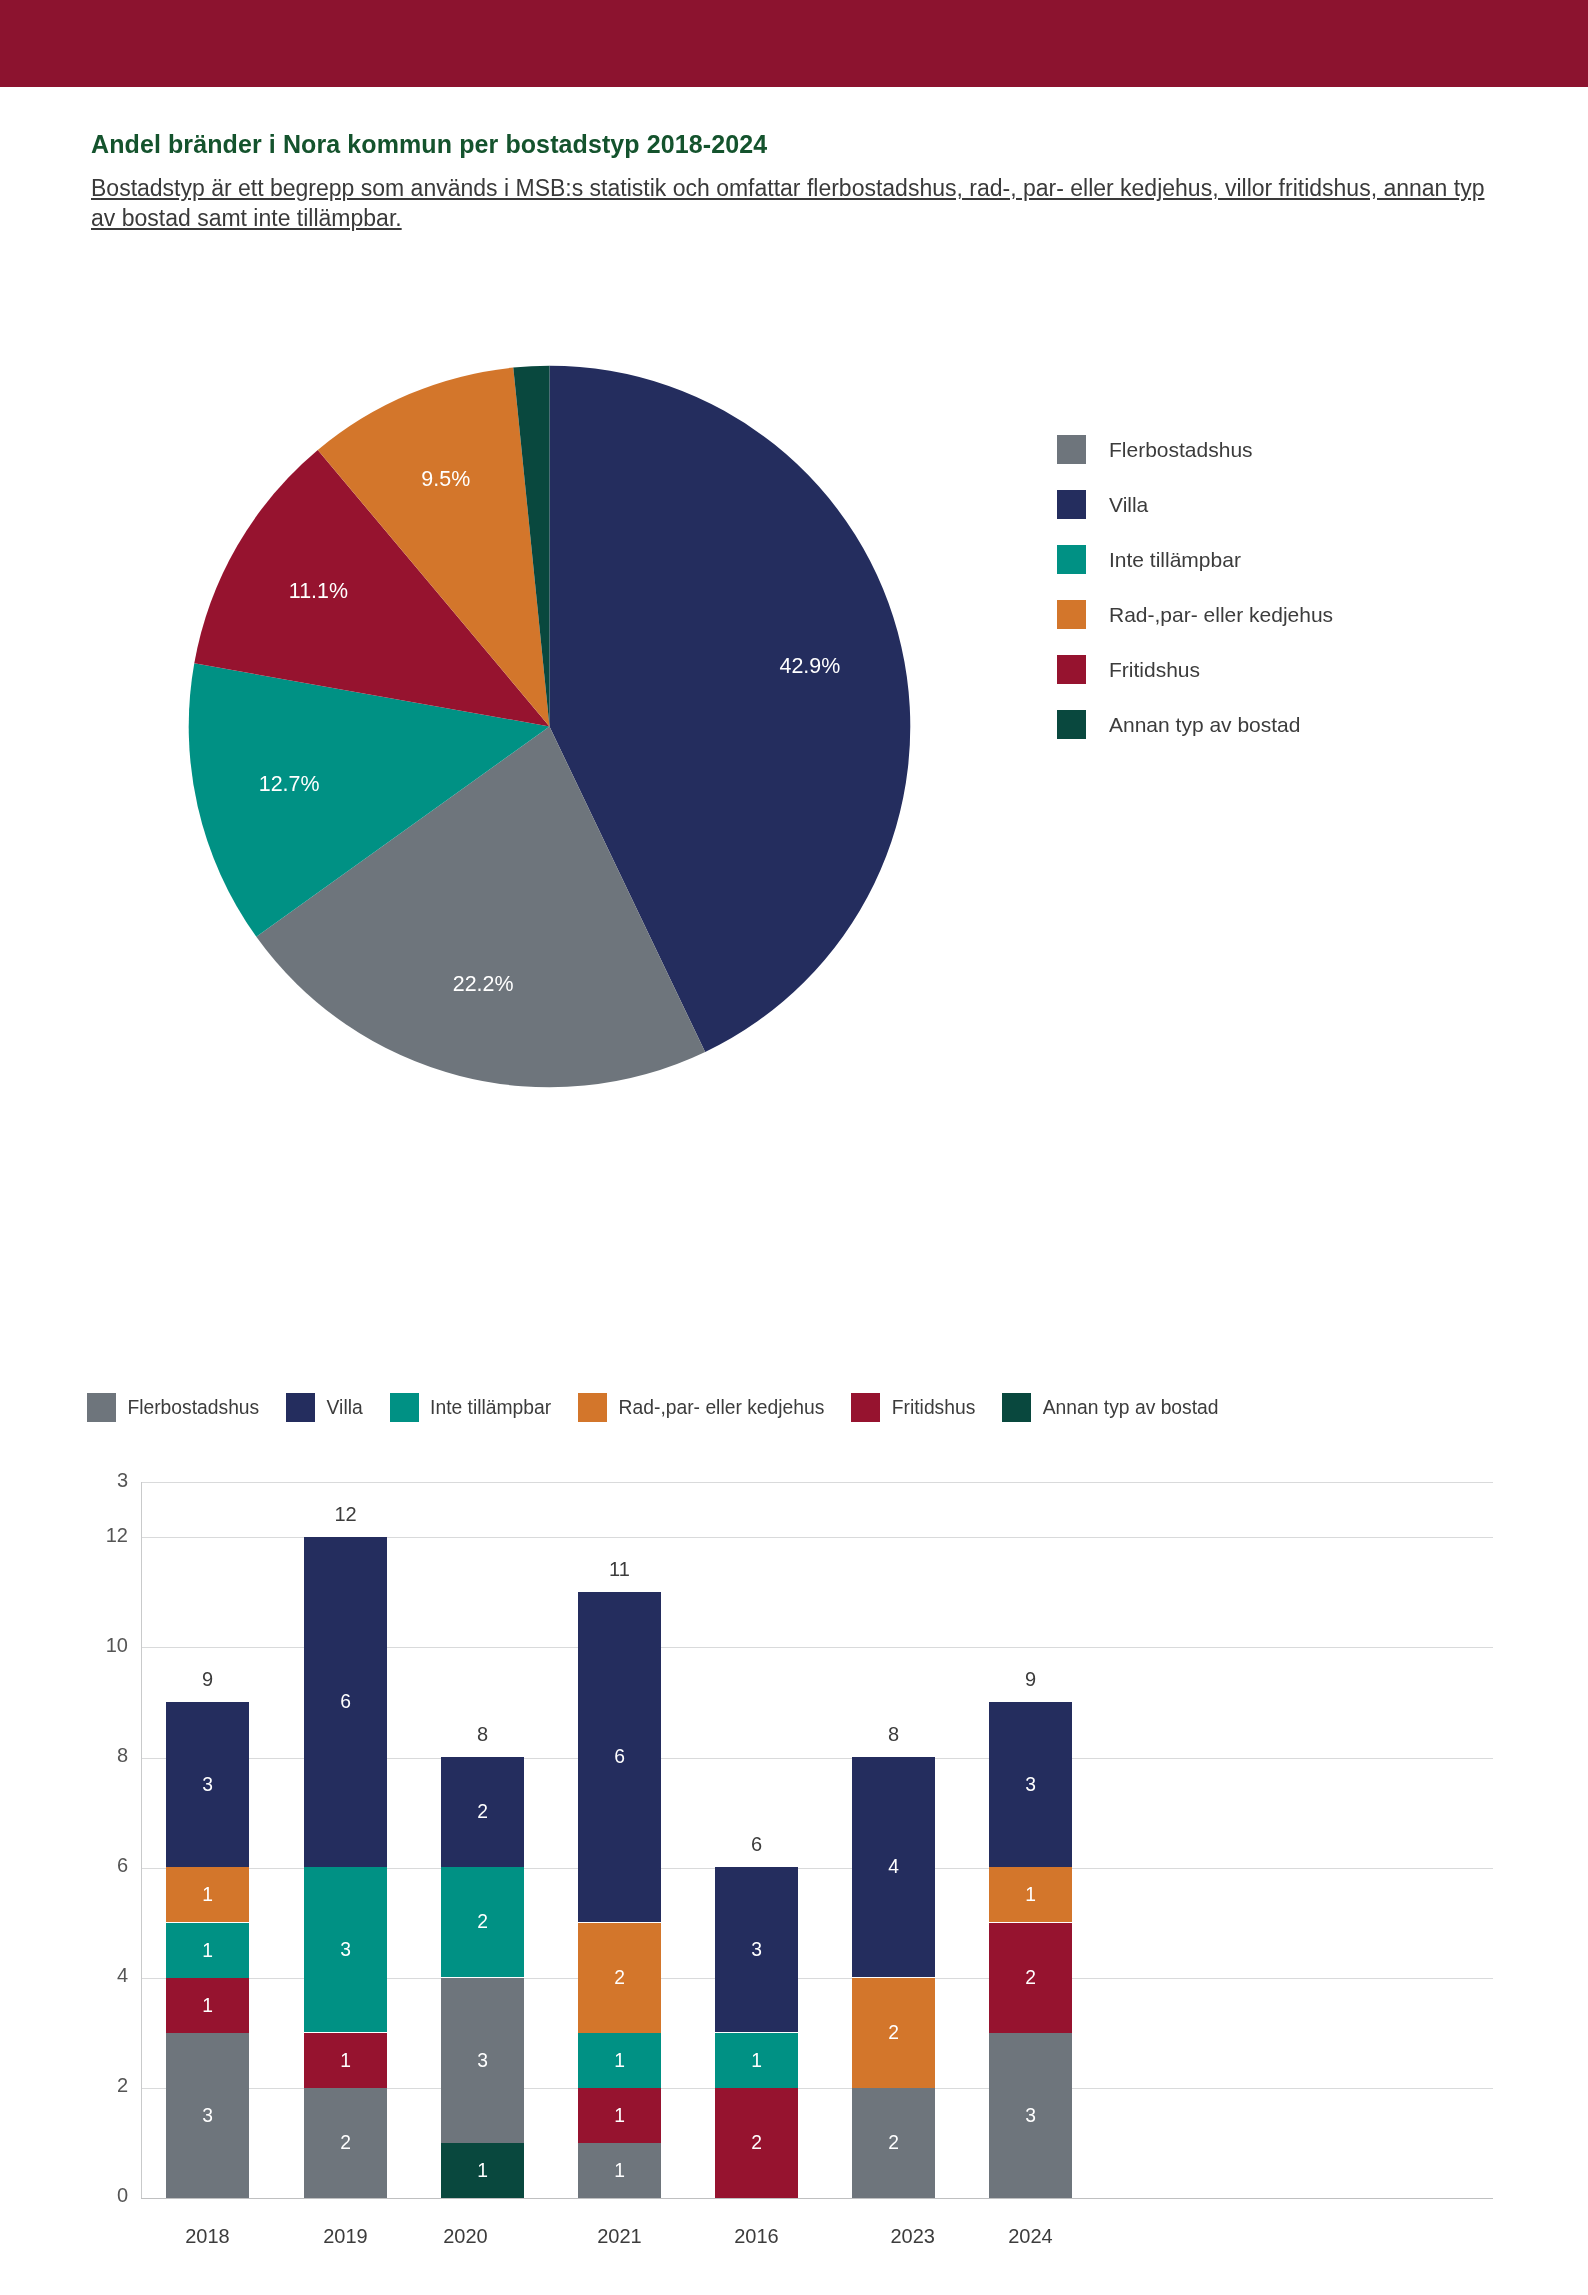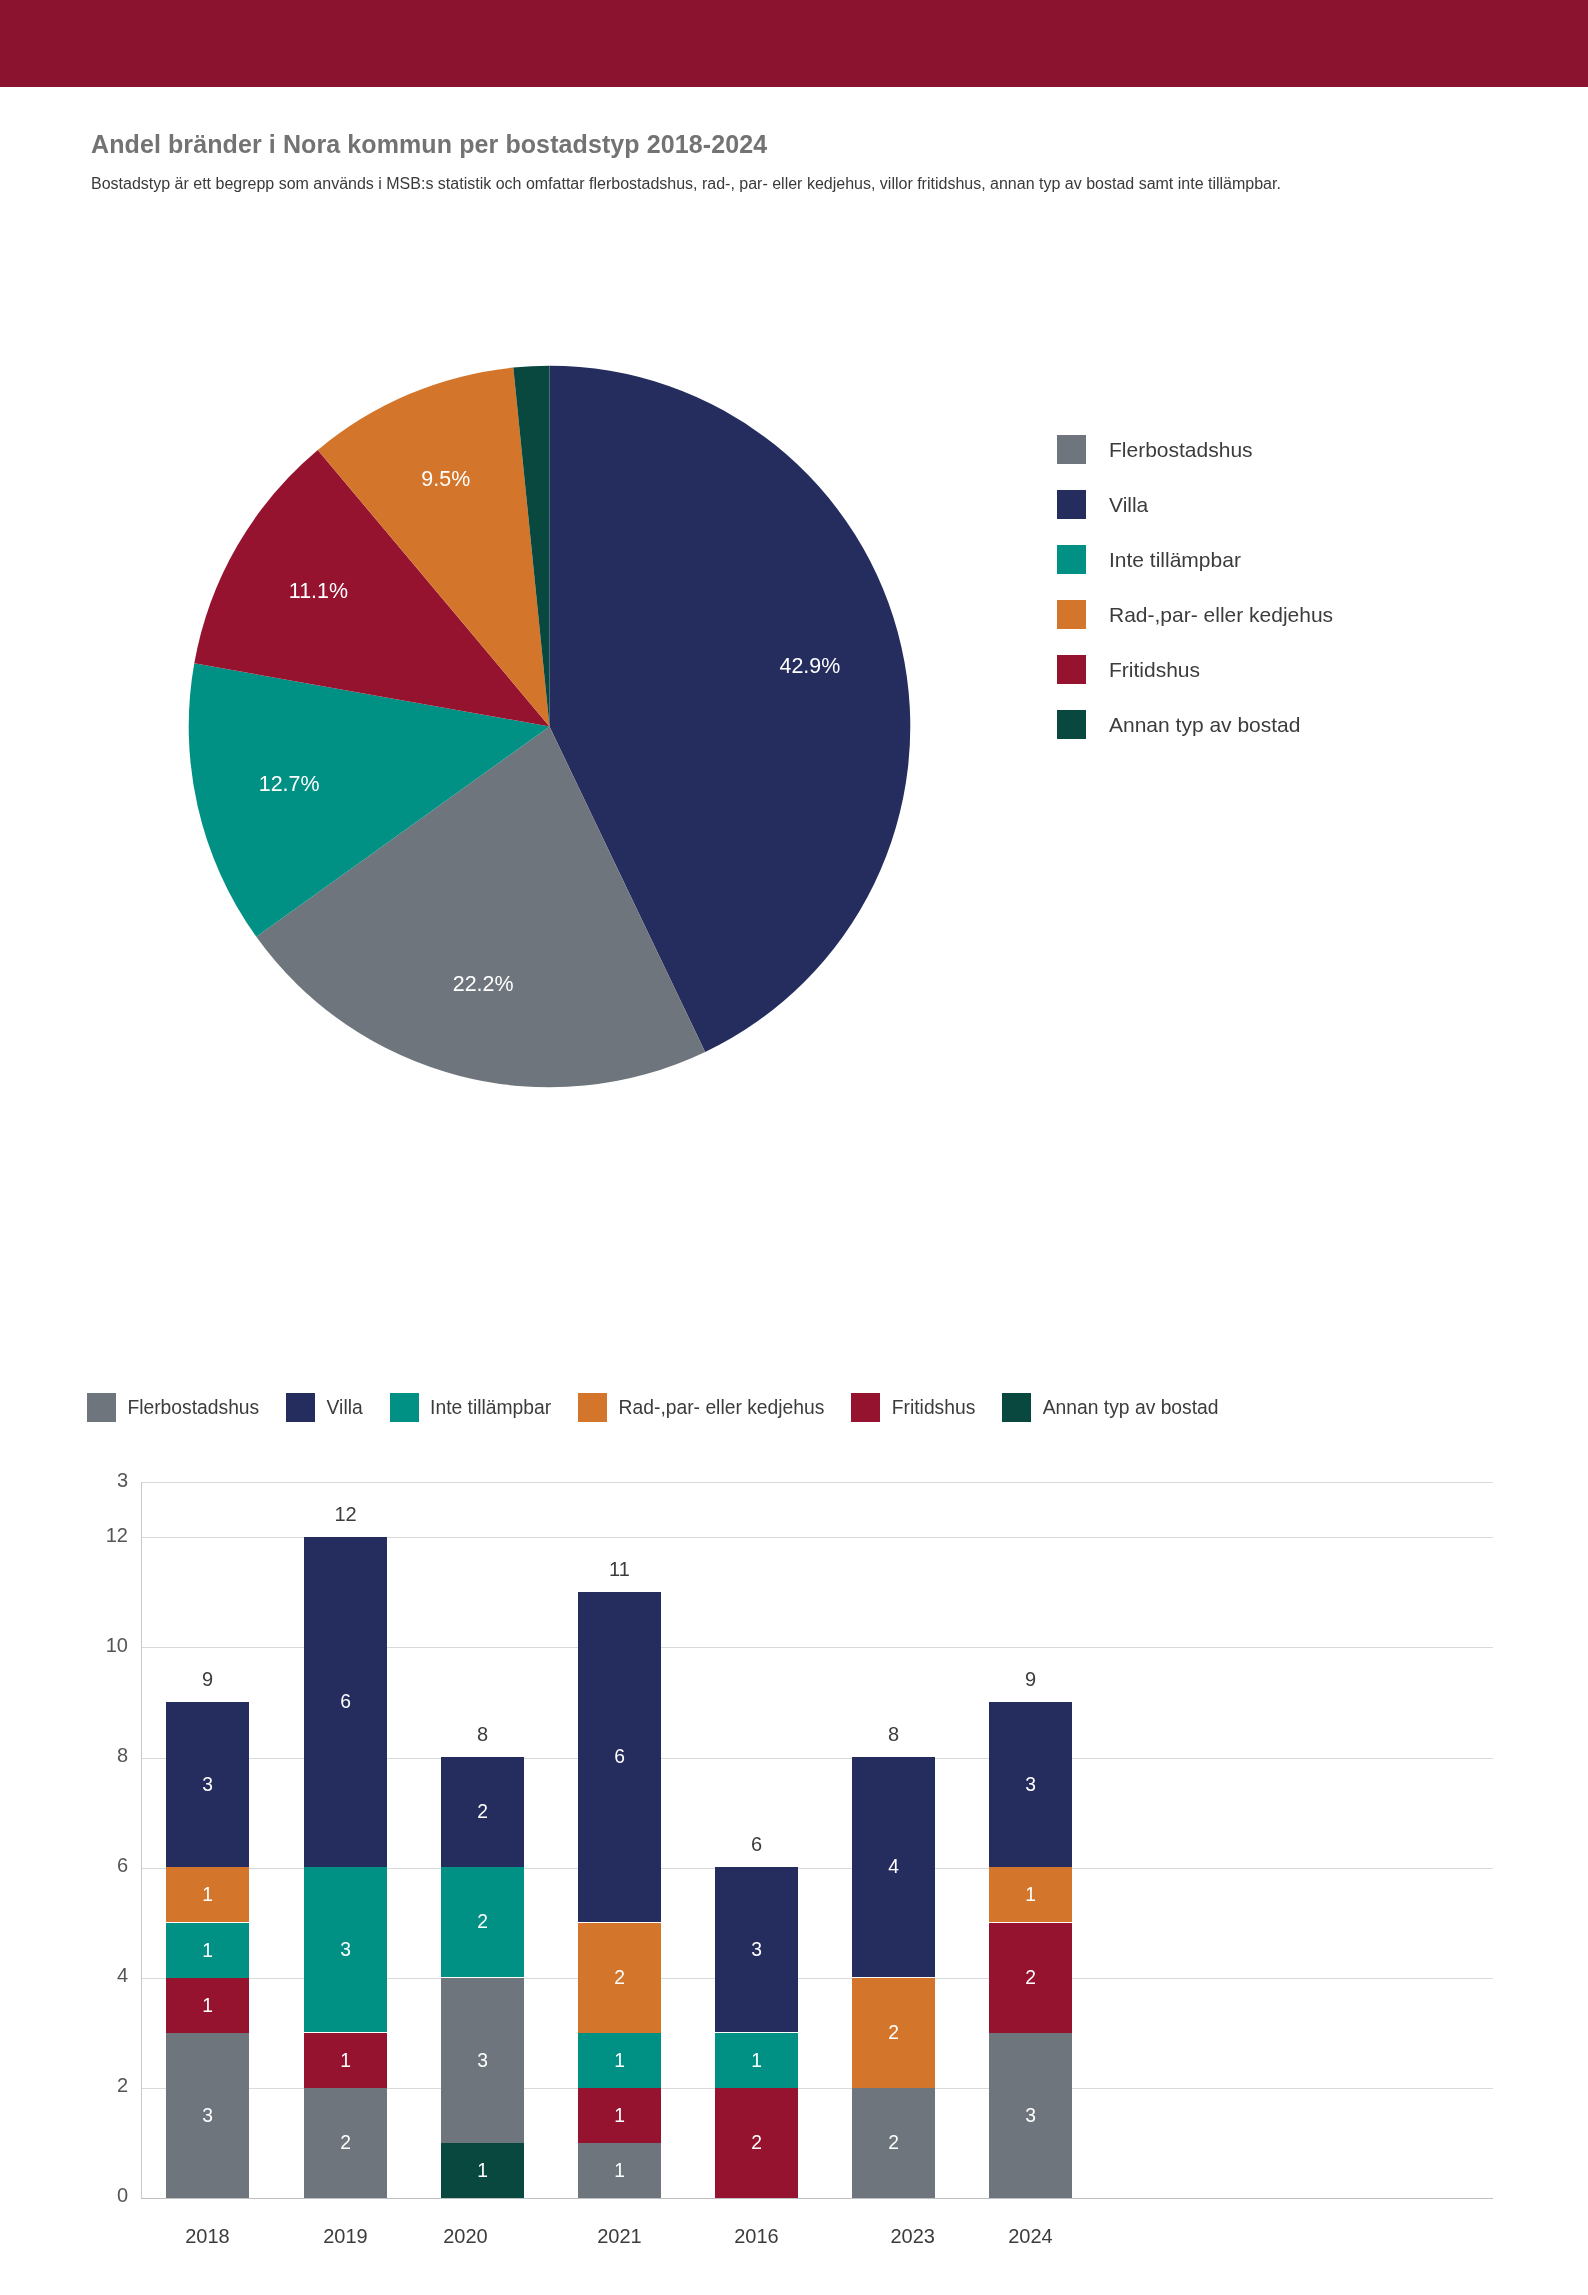--- a/index.html
+++ b/index.html
@@ -26,32 +26,33 @@
     position: absolute;
     left: 0; top: 87px;
     width: 1588px;
   }
   .title {
     position: absolute;
     left: 91px;
     top: 43px;
     font-size: 25px;
     font-weight: bold;
-    color: #737373;
+    color: #14532d;
     letter-spacing: 0.1px;
   }
   .subtitle {
     position: absolute;
     left: 91px;
     top: 86px;
     width: 1404px;
-    font-size: 16px;
+    font-size: 23px;
     line-height: 1.32;
     color: #3a3a3a;
     font-weight: normal;
+    text-decoration: underline;
   }
 
   
   .pie-section {
     position: absolute;
     left: 0;
     top: 214px;
     width: 1588px;
     height: 886px;
   }

